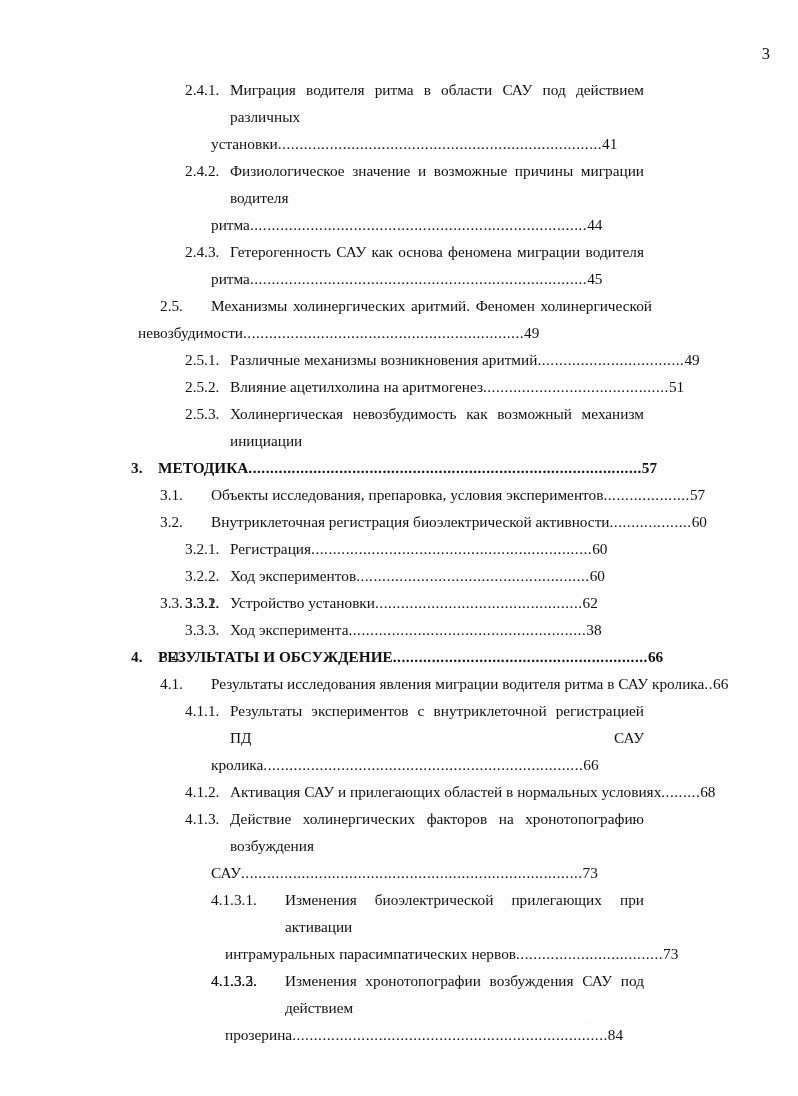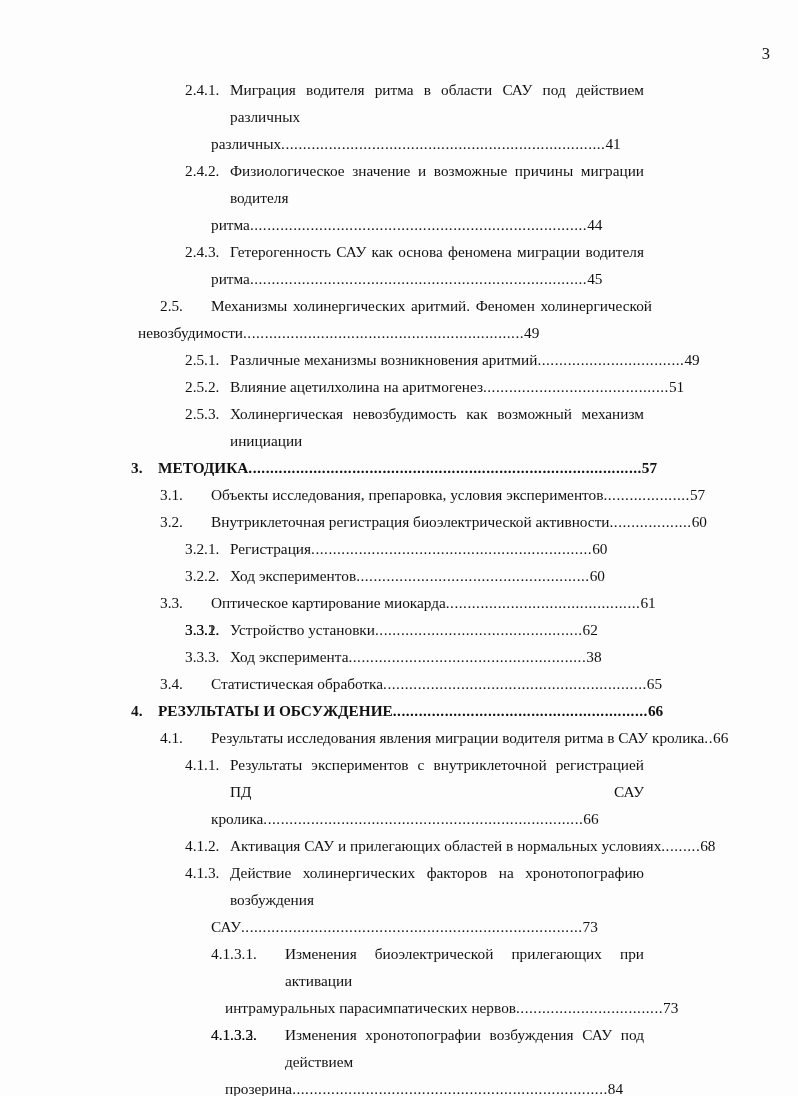--- a/index.html
+++ b/index.html
@@ -138,21 +138,21 @@
 <div class="page">
 
   <div class="page-number">3</div>
 
   <div class="toc">
 
     <div class="entry lvl3">
       <span class="num">2.4.1.</span>
       <div class="body">
         <span>Миграция водителя ритма в области САУ под действием различных</span>
-        <span class="cont contline"><span class="nowrapline"><span>различных</span><span class="lead">...........................................................................</span><span class="pg">41</span></span></span>
+        <span class="cont contline"><span class="nowrapline"><span>установки</span><span class="lead">...........................................................................</span><span class="pg">41</span></span></span>
       </div>
     </div>
 
     <div class="entry lvl3">
       <span class="num">2.4.2.</span>
       <div class="body">
         <span>Физиологическое значение и возможные причины миграции водителя</span>
         <span class="cont contline"><span class="nowrapline"><span>ритма</span><span class="lead">..............................................................................</span><span class="pg">44</span></span></span>
       </div>
     </div>
@@ -210,40 +210,38 @@
       <div class="body ragged"><span class="nowrapline"><span>Регистрация</span><span class="lead">.................................................................</span><span class="pg">60</span></span></div>
     </div>
 
     <div class="entry lvl3">
       <span class="num">3.2.2.</span>
       <div class="body ragged"><span class="nowrapline"><span>Ход экспериментов</span><span class="lead">......................................................</span><span class="pg">60</span></span></div>
     </div>
 
     <div class="entry lvl2">
       <span class="num">3.3.</span>
-      <div class="body ragged"><span class="nowrapline"><span>Оптическое картирование миокарда</span><span class="lead">.............................................</span><span class="pg">61</span></span></div>
     </div>
 
     <div class="entry lvl3">
       <span class="num">3.3.1.</span>
     </div>
 
     <div class="entry lvl3">
       <span class="num">3.3.2.</span>
       <div class="body ragged"><span class="nowrapline"><span>Устройство установки</span><span class="lead">................................................</span><span class="pg">62</span></span></div>
     </div>
 
     <div class="entry lvl3">
       <span class="num">3.3.3.</span>
       <div class="body ragged"><span class="nowrapline"><span>Ход эксперимента</span><span class="lead">.......................................................</span><span class="pg">38</span></span></div>
     </div>
 
     <div class="entry lvl2">
       <span class="num">3.4.</span>
-      <div class="body ragged"><span class="nowrapline"><span>Статистическая обработка</span><span class="lead">.............................................................</span><span class="pg">65</span></span></div>
     </div>
 
     <div class="entry lvl1">
       <span class="num">4.</span>
       <div class="body ragged"><span class="nowrapline"><span>РЕЗУЛЬТАТЫ И ОБСУЖДЕНИЕ</span><span class="lead">...........................................................</span><span class="pg">66</span></span></div>
     </div>
 
     <div class="entry lvl2">
       <span class="num">4.1.</span>
       <div class="body ragged"><span class="nowrapline"><span>Результаты исследования явления миграции водителя ритма в САУ кролика</span><span class="lead">..</span><span class="pg">66</span></span></div>

